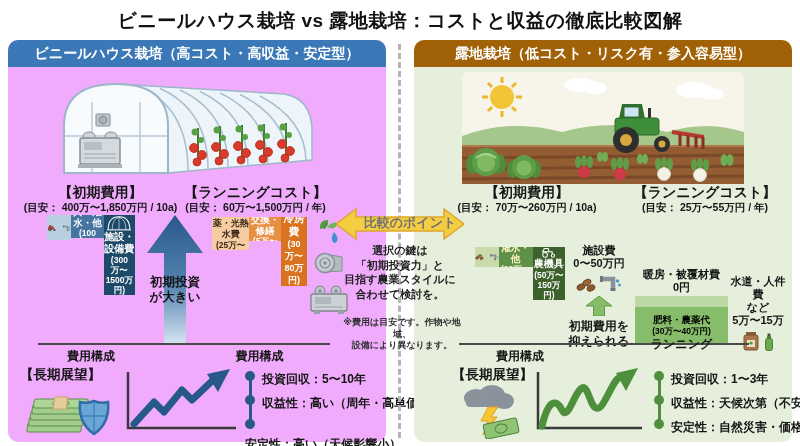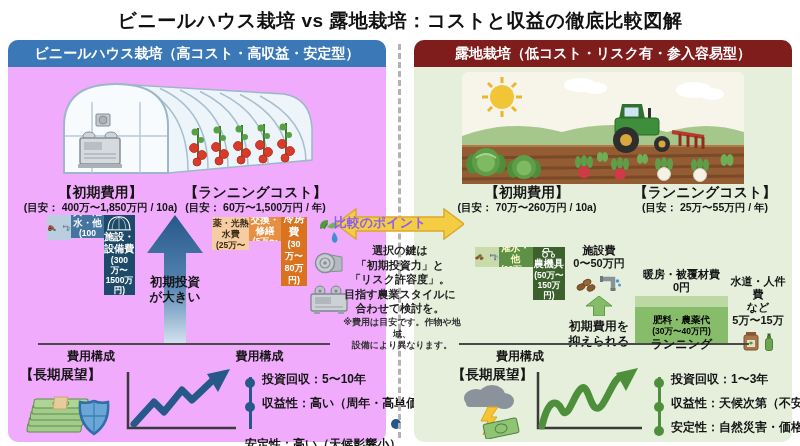--- a/index.html
+++ b/index.html
@@ -5,40 +5,40 @@
   * { margin:0; padding:0; box-sizing:border-box; }
   body { font-family:"Liberation Sans","DejaVu Sans",sans-serif; background:#ffffff; }
   #canvas { position:relative; width:800px; height:446px; background:#ffffff; overflow:hidden; }
   .abs { position:absolute; }
   #main-title { width:800px; top:8px; left:0; text-align:center; font-size:19px; font-weight:bold; color:#111; letter-spacing:0.5px; }
   .panel { top:40px; width:378px; height:402px; border-radius:10px; }
   #left-panel { left:8px; background:#f0abfc; }
   #right-panel { left:414px; background:#e5efdc; }
   .panel-header { width:100%; height:27px; border-radius:10px 10px 0 0; color:#fff; font-weight:bold; font-size:14px; text-align:center; line-height:27px; }
   #left-panel .panel-header { background:#3b78b7; }
-  #right-panel .panel-header { background:#7f1d1d; }
+  #right-panel .panel-header { background:#a16207; }
   #divider { left:398px; top:44px; height:394px; width:0; border-left:3px dashed #b3b3b3; }
   .cost-head { text-align:center; }
   .cost-head .h { font-size:14px; font-weight:bold; color:#151515; line-height:17px; }
   .cost-head .r { font-size:10.5px; font-weight:bold; color:#151515; line-height:13px; }
   .bar { display:flex; }
   .seg { display:flex; flex-direction:column; align-items:center; justify-content:center; text-align:center; overflow:hidden; }
   .seg .l { font-weight:bold; }
   .seg .rr { font-weight:bold; }
   .axis { height:2px; background:#4a4a4a; }
   .axis-label { font-size:12px; font-weight:bold; color:#151515; text-align:center; }
   .outlook-h { font-size:13.5px; font-weight:bold; color:#151515; }
-  .bullet-row { display:flex; align-items:flex-end; gap:7px; }
+  .bullet-row { display:flex; align-items:flex-start; gap:7px; }
   .dot { width:10px; height:10px; border-radius:50%; flex:0 0 auto; }
   .b-blue { background:#27588a; }
   .b-green { background:#4e8f3c; }
   .bullet-text { font-size:12px; font-weight:bold; color:#151515; white-space:nowrap; }
   .vline { width:3px; }
   .arrow-caption { font-size:12.5px; font-weight:bold; color:#151515; text-align:center; line-height:15px; }
-  #center-arrow-label { left:316px; top:214px; width:128px; text-align:center; font-size:13px; font-weight:bold; color:#8b5cf6; }
+  #center-arrow-label { left:346px; top:214px; width:128px; text-align:center; font-size:13px; font-weight:bold; color:#737373; }
   #center-text { left:330px; top:243px; width:140px; text-align:center; font-size:11px; font-weight:bold; color:#222; line-height:14.5px; }
   #center-note { left:336px; top:317px; width:132px; text-align:center; font-size:9px; font-weight:bold; color:#333; line-height:11.5px; }
   .mid-col { display:flex; flex-direction:column; align-items:center; text-align:center; }
   .mid-col .t { font-size:11px; font-weight:bold; color:#151515; line-height:13px; }
   .icon-row { display:flex; align-items:flex-end; gap:4px; justify-content:center; }
 </style>
 </head>
 <body>
 
 <div id="canvas">
@@ -473,21 +473,20 @@
   </div>
 
   <div id="divider" class="abs"></div>
   <svg class="abs" style="left:336px; top:206px;" width="128" height="36" viewBox="0 0 128 36">
     <polygon points="0,18 20,3 20,11 108,11 108,3 128,18 108,33 108,25 20,25 20,33" fill="#f5cd43" stroke="#dca82e" stroke-width="1.5"></polygon>
   </svg>
   <div id="center-arrow-label" class="abs">比較のポイント</div>
   <div id="center-text" class="abs">
     <div>選択の鍵は</div>
     <div>「初期投資力」と</div>
-    <div>「リスク許容度」。</div>
     <div>目指す農業スタイルに</div>
     <div>合わせて検討を。</div>
   </div>
   <div id="center-note" class="abs">
     <div>※費用は目安です。作物や地域、</div>
     <div>設備により異なります。</div>
   </div>
 
 </div>
 

